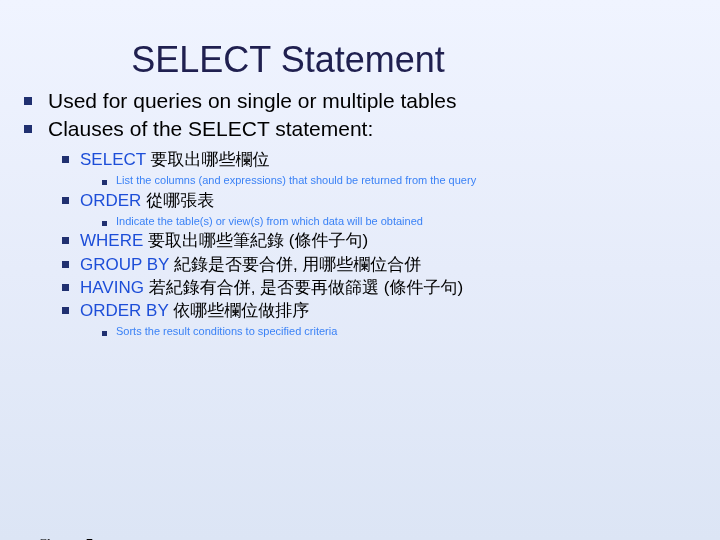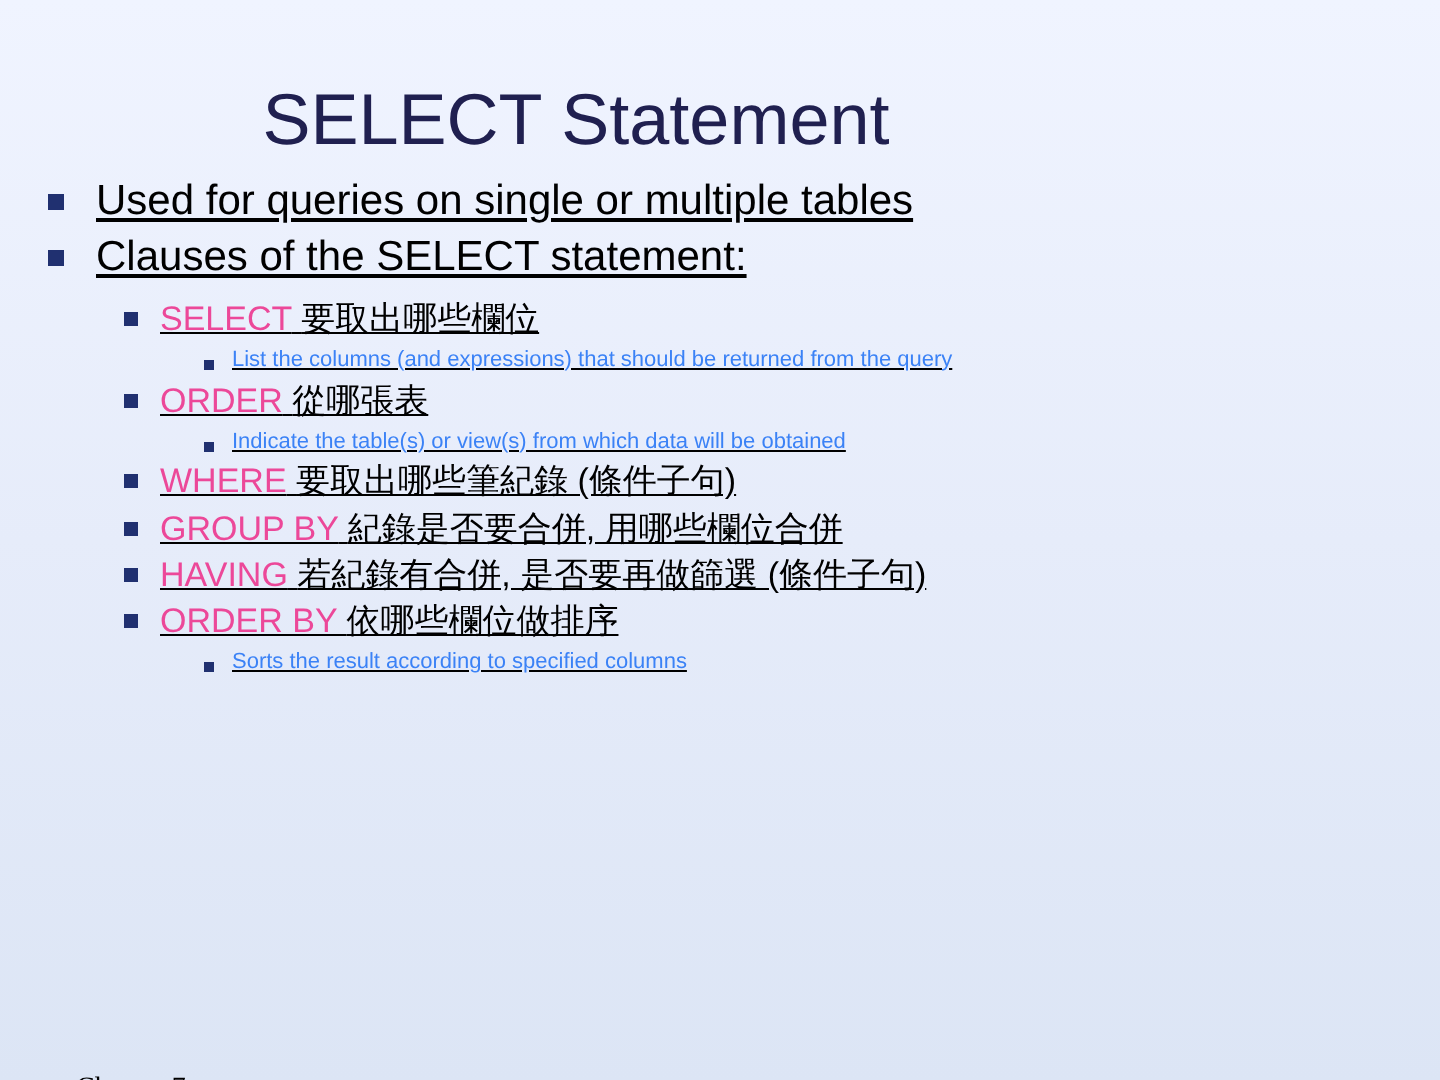--- a/index.html
+++ b/index.html
@@ -35,21 +35,20 @@
     padding: 0;
   }
   ul.level1 > li {
     position: relative;
     padding-left: 28px;
     font-family: "Comic Sans MS", "Chalkboard SE", cursive, sans-serif;
     font-size: 21px;
     color: #000;
     line-height: 1.3;
     margin-bottom: 1px;
-    text-decoration: underline;
   }
   ul.level1 > li::before {
     content: "";
     position: absolute;
     left: 4px;
     top: 10px;
     width: 8px;
     height: 8px;
     background: #203070;
   }
@@ -68,21 +67,21 @@
   }
   ul.level2 > li::before {
     content: "";
     position: absolute;
     left: 4px;
     top: 7px;
     width: 7px;
     height: 7px;
     background: #203070;
   }
-  .kw { color: #ec4899; }
+  .kw { color: #1d4ed8; }
   ul.level3 {
     margin-top: 2px;
     margin-left: 18px;
   }
   ul.level3 > li {
     position: relative;
     padding-left: 18px;
     font-family: "Comic Sans MS", "Chalkboard SE", cursive, sans-serif;
     font-size: 11px;
     color: #3b82f6;
@@ -155,21 +154,21 @@
 
         <li>
           <span class="kw">HAVING</span>
           <span>若紀錄有合併, 是否要再做篩選 (條件子句)</span>
         </li>
 
         <li>
           <span class="kw">ORDER BY</span>
           <span>依哪些欄位做排序</span>
           <ul class="level3">
-              <li>Sorts the result according to specified columns</li>
+              <li>Sorts the result conditions to specified criteria</li>
             </ul>
         </li>
 
       </ul>
     </li>
   </ul>
 
   <div class="footer-left">Chapter 7</div>
   <div class="footer-right">27</div>
 </div>

